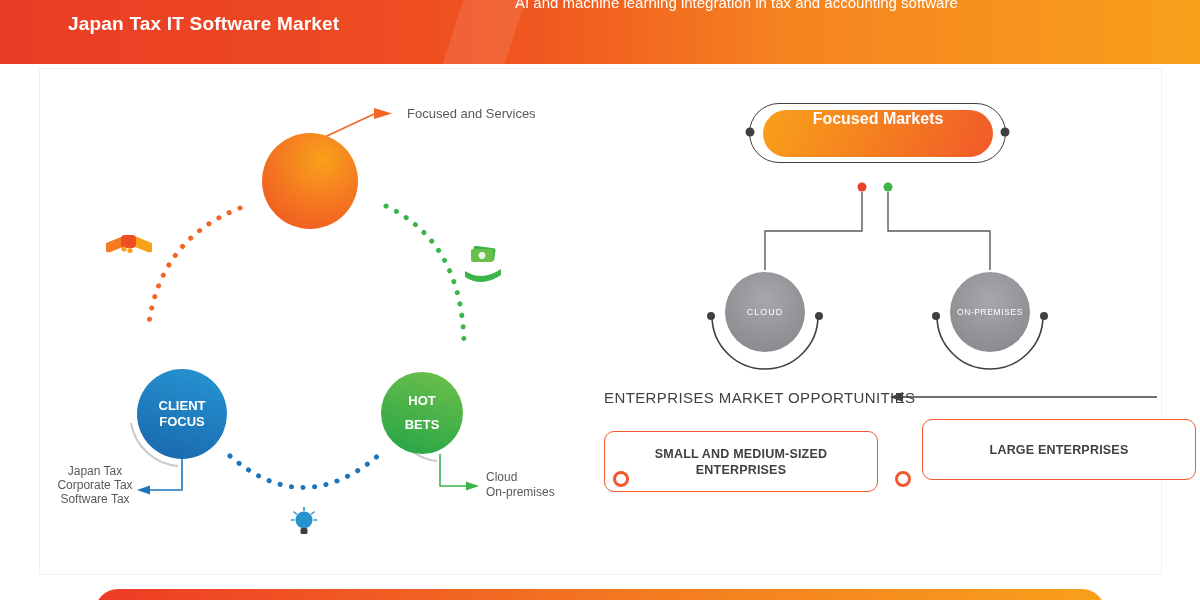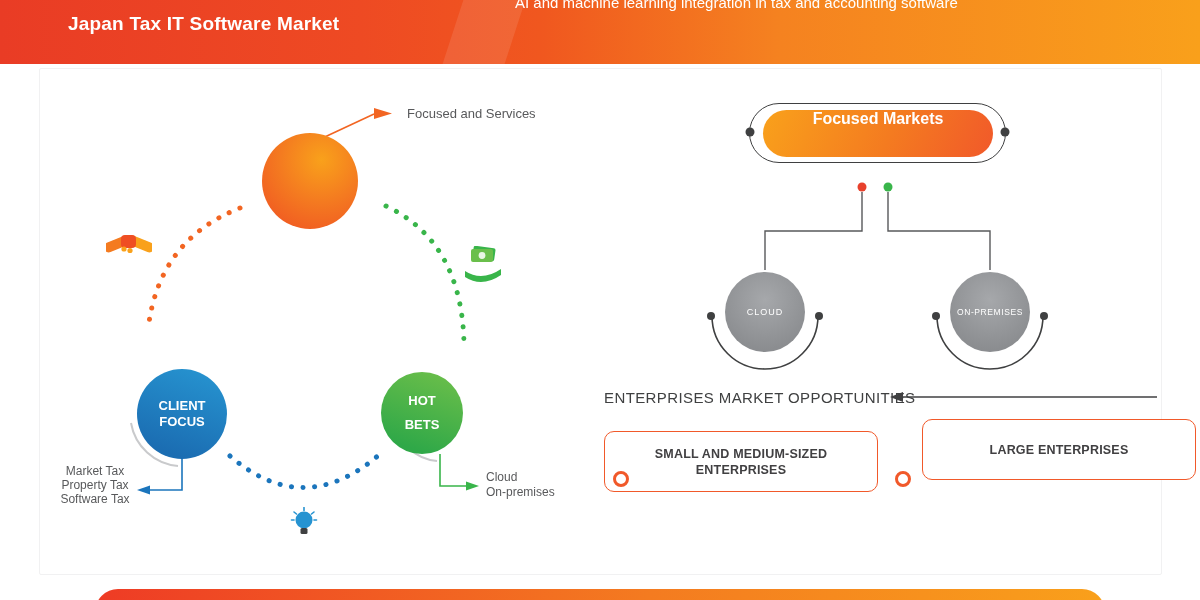--- a/index.html
+++ b/index.html
@@ -153,22 +153,22 @@
   </svg>
 
   <div class="circle" id="circle-client">
     <span>CLIENT FOCUS</span>
   </div>
   <div class="circle" id="circle-hot">
     <span>HOT BETS</span>
   </div>
 
   <div class="lbl" id="lbl-client-items">
-    <span class="lbl-line">Market Tax</span>
-    <span class="lbl-line">Property Tax</span>
+    <span class="lbl-line">Japan Tax</span>
+    <span class="lbl-line">Corporate Tax</span>
     <span class="lbl-line">Software Tax</span>
   </div>
 
   <div class="lbl" id="lbl-hot-items">
     <span class="lbl-line">Cloud</span>
     <span class="lbl-line">On-premises</span>
   </div>
 
   <svg class="icon" id="icon-bulb" viewBox="0 0 30 36">
     <g stroke="#2693d1" stroke-width="1.6" stroke-linecap="round">

